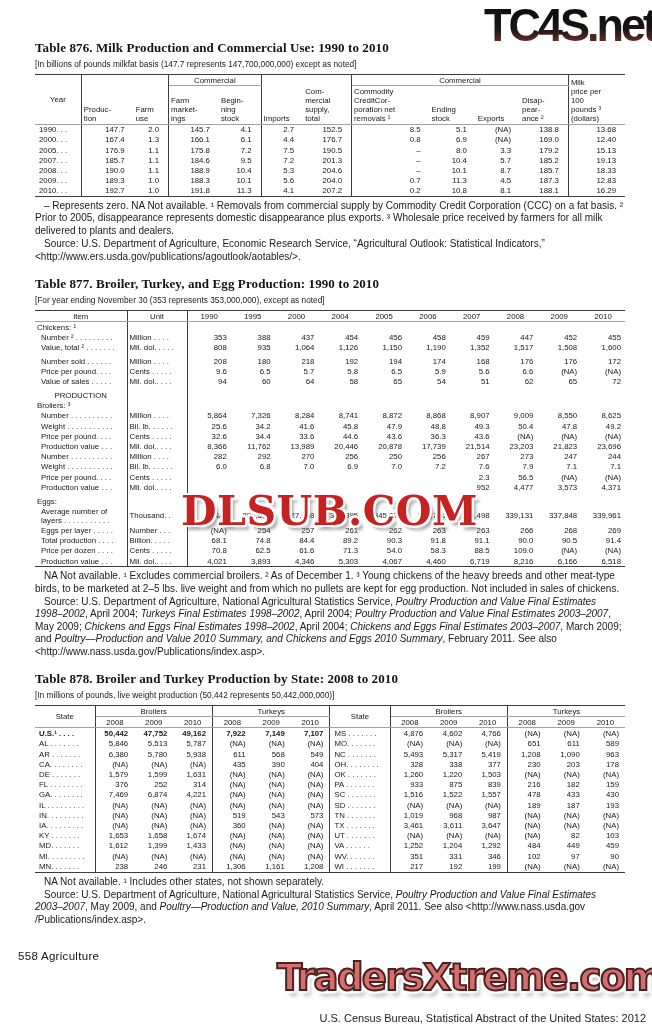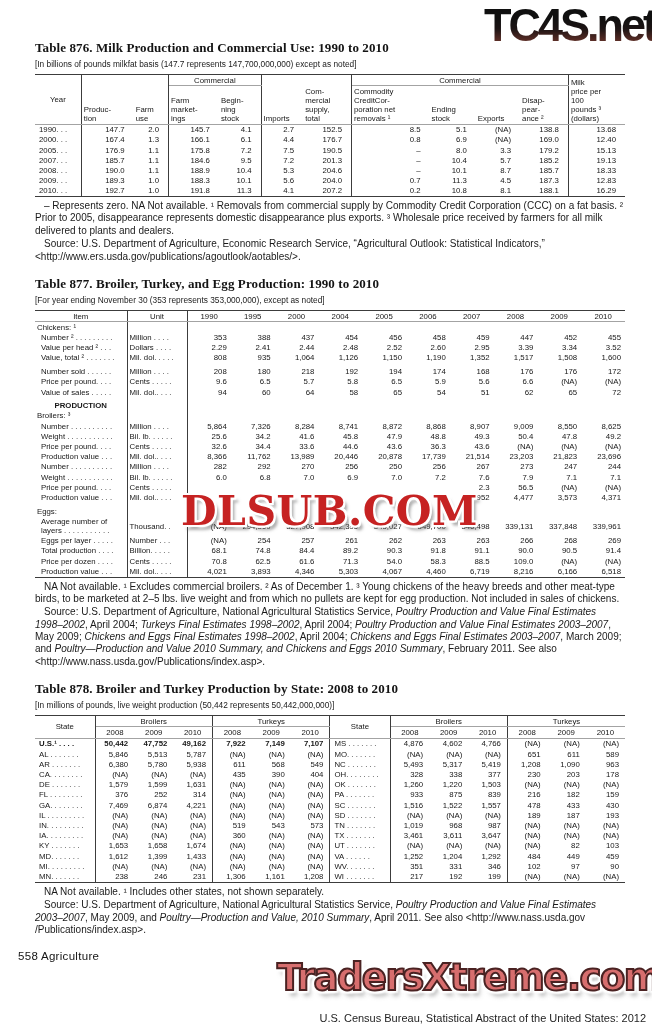--- a/index.html
+++ b/index.html
@@ -21,21 +21,21 @@
   table{border-top:1px solid #3c3c3c;border-bottom:1px solid #3c3c3c;}
   th,td{padding:0.6px 2px;font-weight:normal;overflow:hidden;}
   thead th{border-bottom:1px solid #a3a3a3;vertical-align:bottom;white-space:pre-line;margin-top:32px;}
   .vr{border-right:1px solid #3c3c3c;}
   .th-c{text-align:center;vertical-align:middle;}
   .th-r{text-align:left;padding-right:6px;}
   .num{text-align:right;white-space:nowrap;}
   .lbl{text-align:left;white-space:pre-line;}
   .sec{padding-left:2px;}
   .sub{padding-left:6px;}
-  .ctr{text-align:center;font-weight:bold;}
+  .ctr{text-align:center;}
   .st{padding-left:4px;white-space:nowrap;}
   .bold{font-weight:bold;}
   .gap td{padding-top:4px;margin-left:47px;}
 
   #t876 .num{padding-right:9px;}
   #t876 .lbl{padding-left:4px;white-space:nowrap;}
   #t877 .num{padding-right:4px;}
   #t878 .num{padding-right:6px;}
 
   .fn{font-size:10px;line-height:1.24;margin:3px 0 0 0;text-indent:9px;color:#1a1a1a;}
@@ -291,34 +291,20 @@
           <td class="num">437</td>
           <td class="num">454</td>
           <td class="num">456</td>
           <td class="num">458</td>
           <td class="num">459</td>
           <td class="num">447</td>
           <td class="num">452</td>
           <td class="num">455</td>
         </tr>
         <tr>
-          <td class="lbl sub vr">Value per head ²  . . .</td>
-          <td class="lbl vr">Dollars . . . .</td>
-          <td class="num">2.29</td>
-          <td class="num">2.41</td>
-          <td class="num">2.44</td>
-          <td class="num">2.48</td>
-          <td class="num">2.52</td>
-          <td class="num">2.60</td>
-          <td class="num">2.95</td>
-          <td class="num">3.39</td>
-          <td class="num">3.34</td>
-          <td class="num">3.52</td>
-        </tr>
-        <tr>
           <td class="lbl sub vr">Value, total ² . . . . . . .</td>
           <td class="lbl vr">Mil. dol. . . . .</td>
           <td class="num">808</td>
           <td class="num">935</td>
           <td class="num">1,064</td>
           <td class="num">1,126</td>
           <td class="num">1,150</td>
           <td class="num">1,190</td>
           <td class="num">1,352</td>
           <td class="num">1,517</td>

